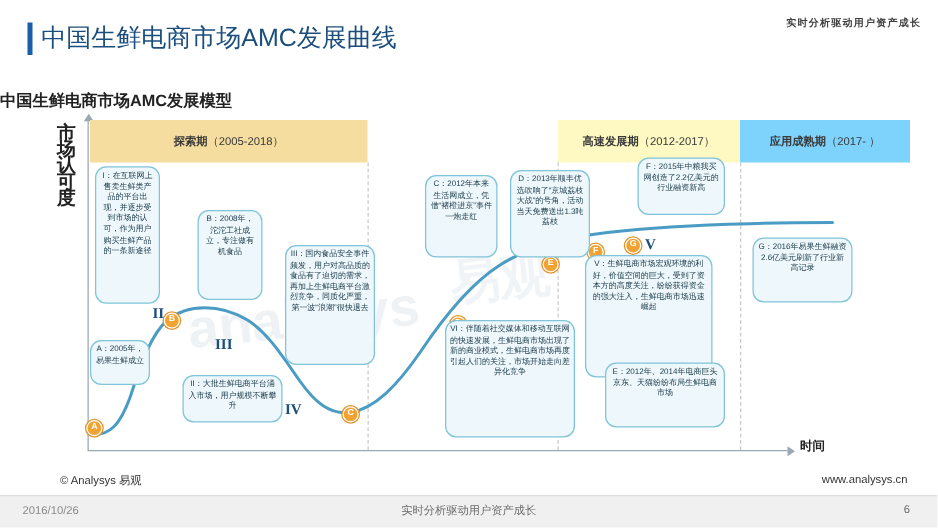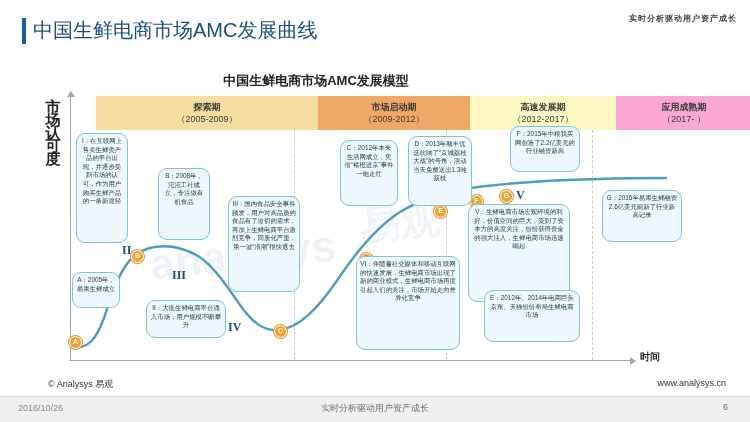--- a/index.html
+++ b/index.html
@@ -11,32 +11,32 @@
   }
   
   .header{position:absolute;left:0;top:0;width:749px;height:62px;background:#ffffff;}
   .title-bar{position:absolute;left:22px;top:18px;width:4px;height:26px;background:#1a5ea8;}
   .title{position:absolute;left:33px;top:17px;font-size:20px;color:#1b4e7d;letter-spacing:0px;white-space:nowrap;}
   .logo-wrap{position:absolute;right:12px;top:10px;text-align:center;}
   .logo-main{font-size:22px;color:#3cb8c8;font-style:italic;font-family:"Liberation Serif",serif;font-weight:bold;letter-spacing:-.5px;line-height:1;}
   .logo-cn{font-size:22px;color:#2aa7bb;font-weight:bold;margin-left:4px;font-family:"DejaVu Sans",sans-serif;}
   .logo-sub{font-size:8px;color:#3f3f3f;letter-spacing:1px;margin-top:3px;font-weight:bold;}
   
-  .chart-title{position:absolute;left:0;top:72px;width:632px;text-align:center;font-size:13px;color:#222;font-weight:bold;}
+  .chart-title{position:absolute;left:0;top:72px;width:632px;text-align:left;font-size:13px;color:#222;font-weight:bold;}
   .yaxis-label{position:absolute;left:44px;top:100px;width:18px;font-size:15px;color:#222;line-height:13px;text-align:center;font-weight:bold;}
   .axis-v{position:absolute;left:70px;top:95px;width:1px;height:265px;background:#9aa7b4;}
   .axis-v:after{content:"";position:absolute;left:-3px;top:-4px;border-left:4px solid transparent;border-right:4px solid transparent;border-bottom:6px solid #9aa7b4;}
   .axis-h{position:absolute;left:70px;top:360px;width:560px;height:1px;background:#9aa7b4;}
   .axis-h:after{content:"";position:absolute;right:-6px;top:-3.5px;border-top:4px solid transparent;border-bottom:4px solid transparent;border-left:6px solid #9aa7b4;}
   .xaxis-label{position:absolute;left:640px;top:350px;font-size:10px;color:#222;font-weight:bold;}
   
   .bands{position:absolute;left:72px;top:96px;height:34px;width:656px;}
   .band{position:absolute;top:0;height:34px;box-sizing:border-box;color:#3a3a3a;
-        display:flex;flex-direction:column;align-items:center;justify-content:center;
-        font-size:9px;line-height:12px;text-align:center;font-weight:bold;margin-left:24px;}
+        display:flex;flex-direction:row;align-items:center;justify-content:center;
+        font-size:9px;line-height:12px;text-align:center;font-weight:bold;}
   .band .yrs{font-weight:normal;font-size:9px;}
   
   .sep{position:absolute;top:130px;width:0;border-left:1px dashed #c9c9c9;height:230px;}
   
   .curve{position:absolute;left:0;top:0;width:690px;height:285px;overflow:visible;}
   
   .cbox{position:absolute;box-sizing:border-box;border:1px solid #7fc4d8;border-radius:9px;
         background:#eef7fb;color:#20404f;font-size:6.4px;line-height:8.6px;text-align:center;
         padding:3px 3px;}
   
@@ -72,31 +72,27 @@
 <div class="chart-title">中国生鲜电商市场AMC发展模型</div>
 
 <div class="yaxis-label">市场认可度</div>
 <div class="axis-v"></div>
 <div class="axis-h"></div>
 <div class="xaxis-label">时间</div>
 
 <div class="bands">
   <div class="band" style="left:0px;width:222px;background:#f5dda0;">
     <span>探索期</span>
-    <span class="yrs">（2005-2009）</span>
-  </div>
-  <div class="band" style="left:222px;width:152px;background:#f0a868;">
-    <span>市场启动期</span>
-    <span class="yrs">（2009-2012）</span>
+    <span class="yrs">（2005-2018）</span>
   </div>
   <div class="band" style="left:374px;width:146px;background:#fef9c3;">
     <span>高速发展期</span>
     <span class="yrs">（2012-2017）</span>
   </div>
-  <div class="band" style="left:520px;width:136px;background:#f9a8d4;">
+  <div class="band" style="left:520px;width:136px;background:#7dd3fc;">
     <span>应用成熟期</span>
     <span class="yrs">（2017- ）</span>
   </div>
 </div>
 
 <div class="sep" style="left:294px;"></div>
 <div class="sep" style="left:446px;"></div>
 <div class="sep" style="left:592px;"></div>
 
 <div class="wm">analysys</div>

